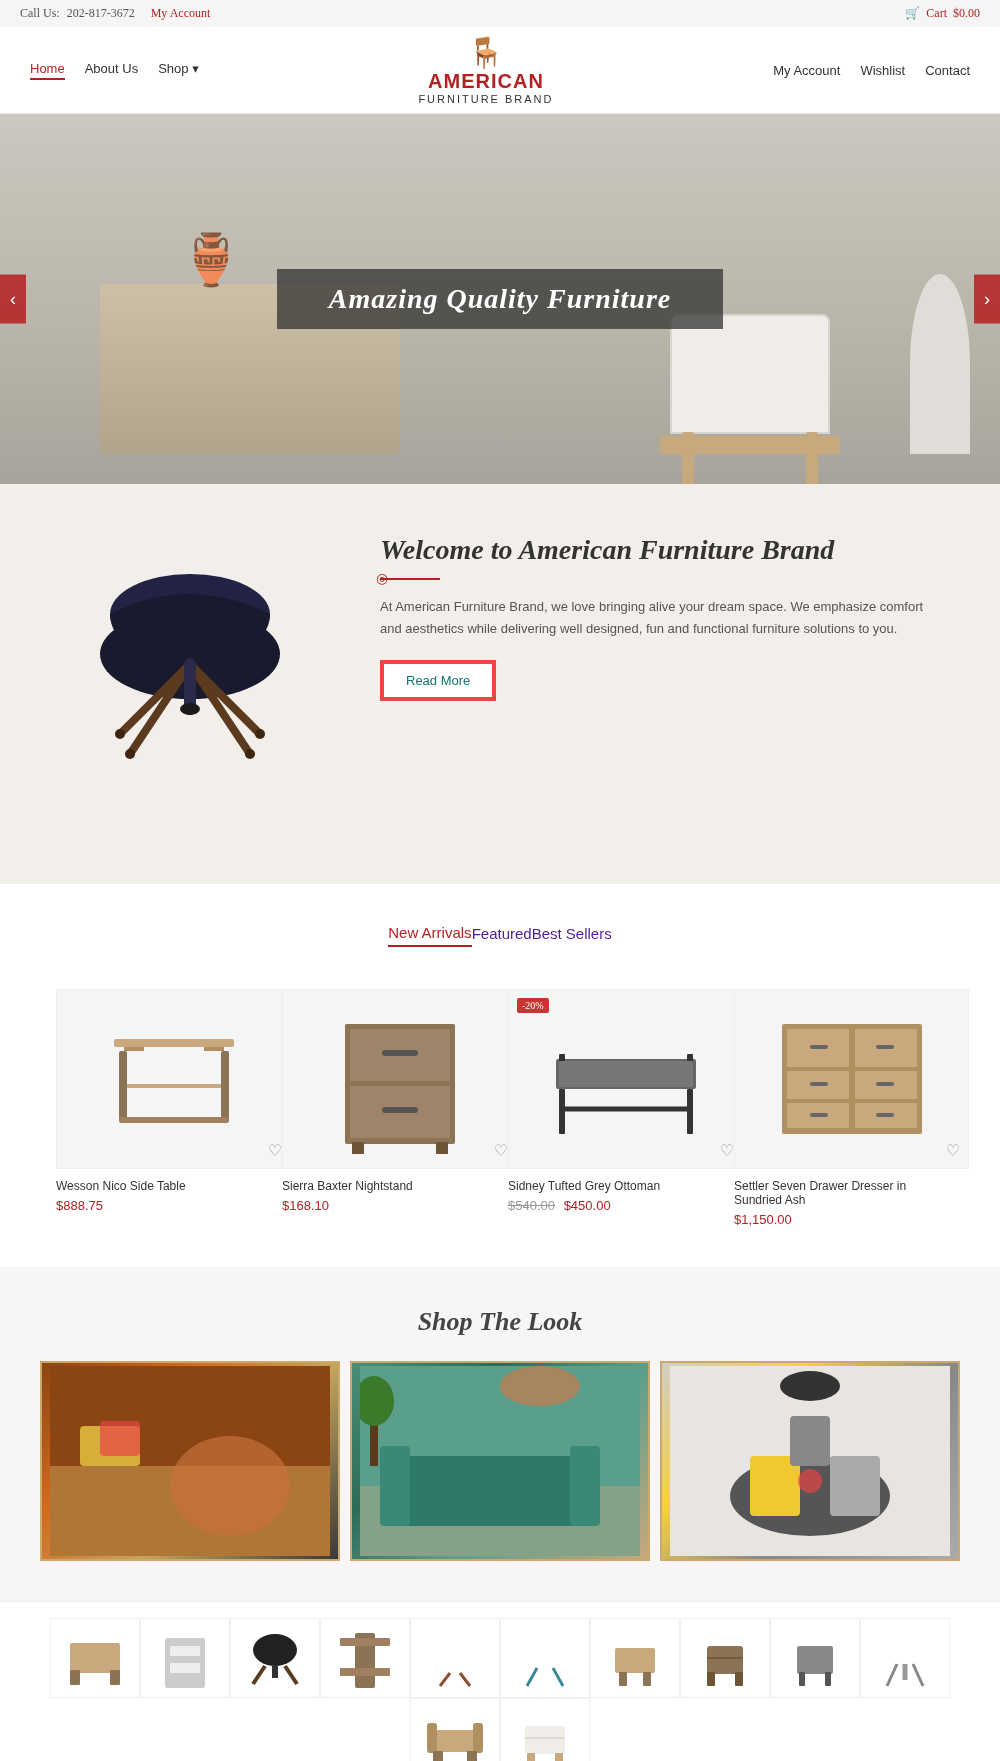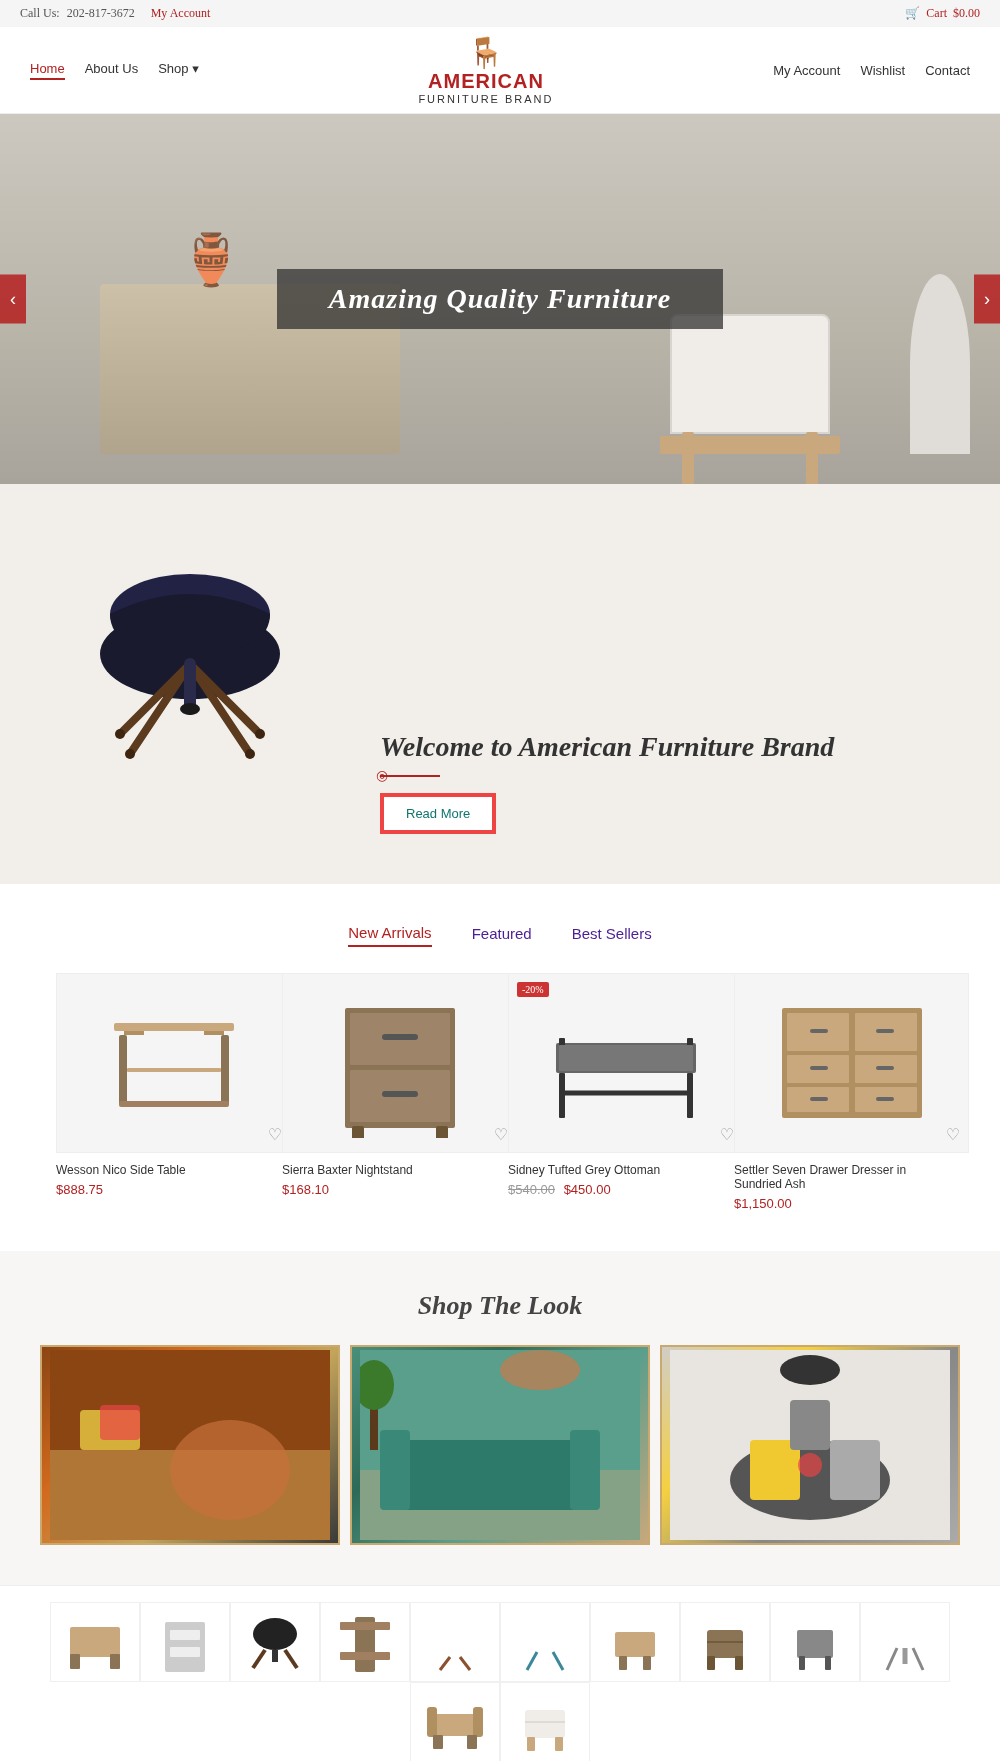--- a/index.html
+++ b/index.html
@@ -77,21 +77,21 @@
       font-size: 18px;
       cursor: pointer;
       z-index: 20;
     }
     .hero-arrow.left { left: 0; }
     .hero-arrow.right { right: 0; }
 
     
     .welcome-section {
       display: flex;
-      align-items: flex-end;
+      align-items: flex-start;
       padding: 50px 60px;
       background: #f2eeea;
       gap: 60px;
     }
     .welcome-text h2 {
       font-size: 28px;
       color: #333;
       font-style: italic;
       margin-bottom: 12px;
       font-family: Georgia, serif;
@@ -131,22 +131,21 @@
     }
 
     
     .tabs-section {
       padding: 40px 40px 20px;
       background: #fff;
     }
     .tabs-header {
       display: flex;
       justify-content: center;
-      gap: 40px;
-      margin-bottom: 26px;
+      margin-bottom: 42px;
     }
     .tab-btn {
       font-size: 15px;
       cursor: pointer;
       background: none;
       border: none;
       color: #4c1d95;
       font-family: Arial, sans-serif;
       padding-bottom: 4px;
     }
@@ -341,20 +340,21 @@
       <circle cx="50" cy="180" r="5" fill="#3d2510"></circle>
       <circle cx="190" cy="180" r="5" fill="#3d2510"></circle>
 
       <line x1="120" y1="110" x2="120" y2="155" stroke="#2a2a4a" stroke-width="12" stroke-linecap="round"></line>
       <ellipse cx="120" cy="155" rx="10" ry="6" fill="#1a1a1a"></ellipse>
     </svg>
   </div>
   <div class="welcome-text">
     <h2>Welcome to American Furniture Brand</h2>
     <div class="welcome-divider"></div>
+    <p>At American Furniture Brand, we love bringing alive your dream space. We emphasize comfort and aesthetics while delivering well designed, fun and functional furniture solutions to you.</p>
     <a href="#" class="read-more-btn">Read More</a>
   </div>
 </div>
 
 <div class="tabs-section">
   <div class="tabs-header">
     <button class="tab-btn active">New Arrivals</button>
     <button class="tab-btn">Featured</button>
     <button class="tab-btn">Best Sellers</button>
   </div>

